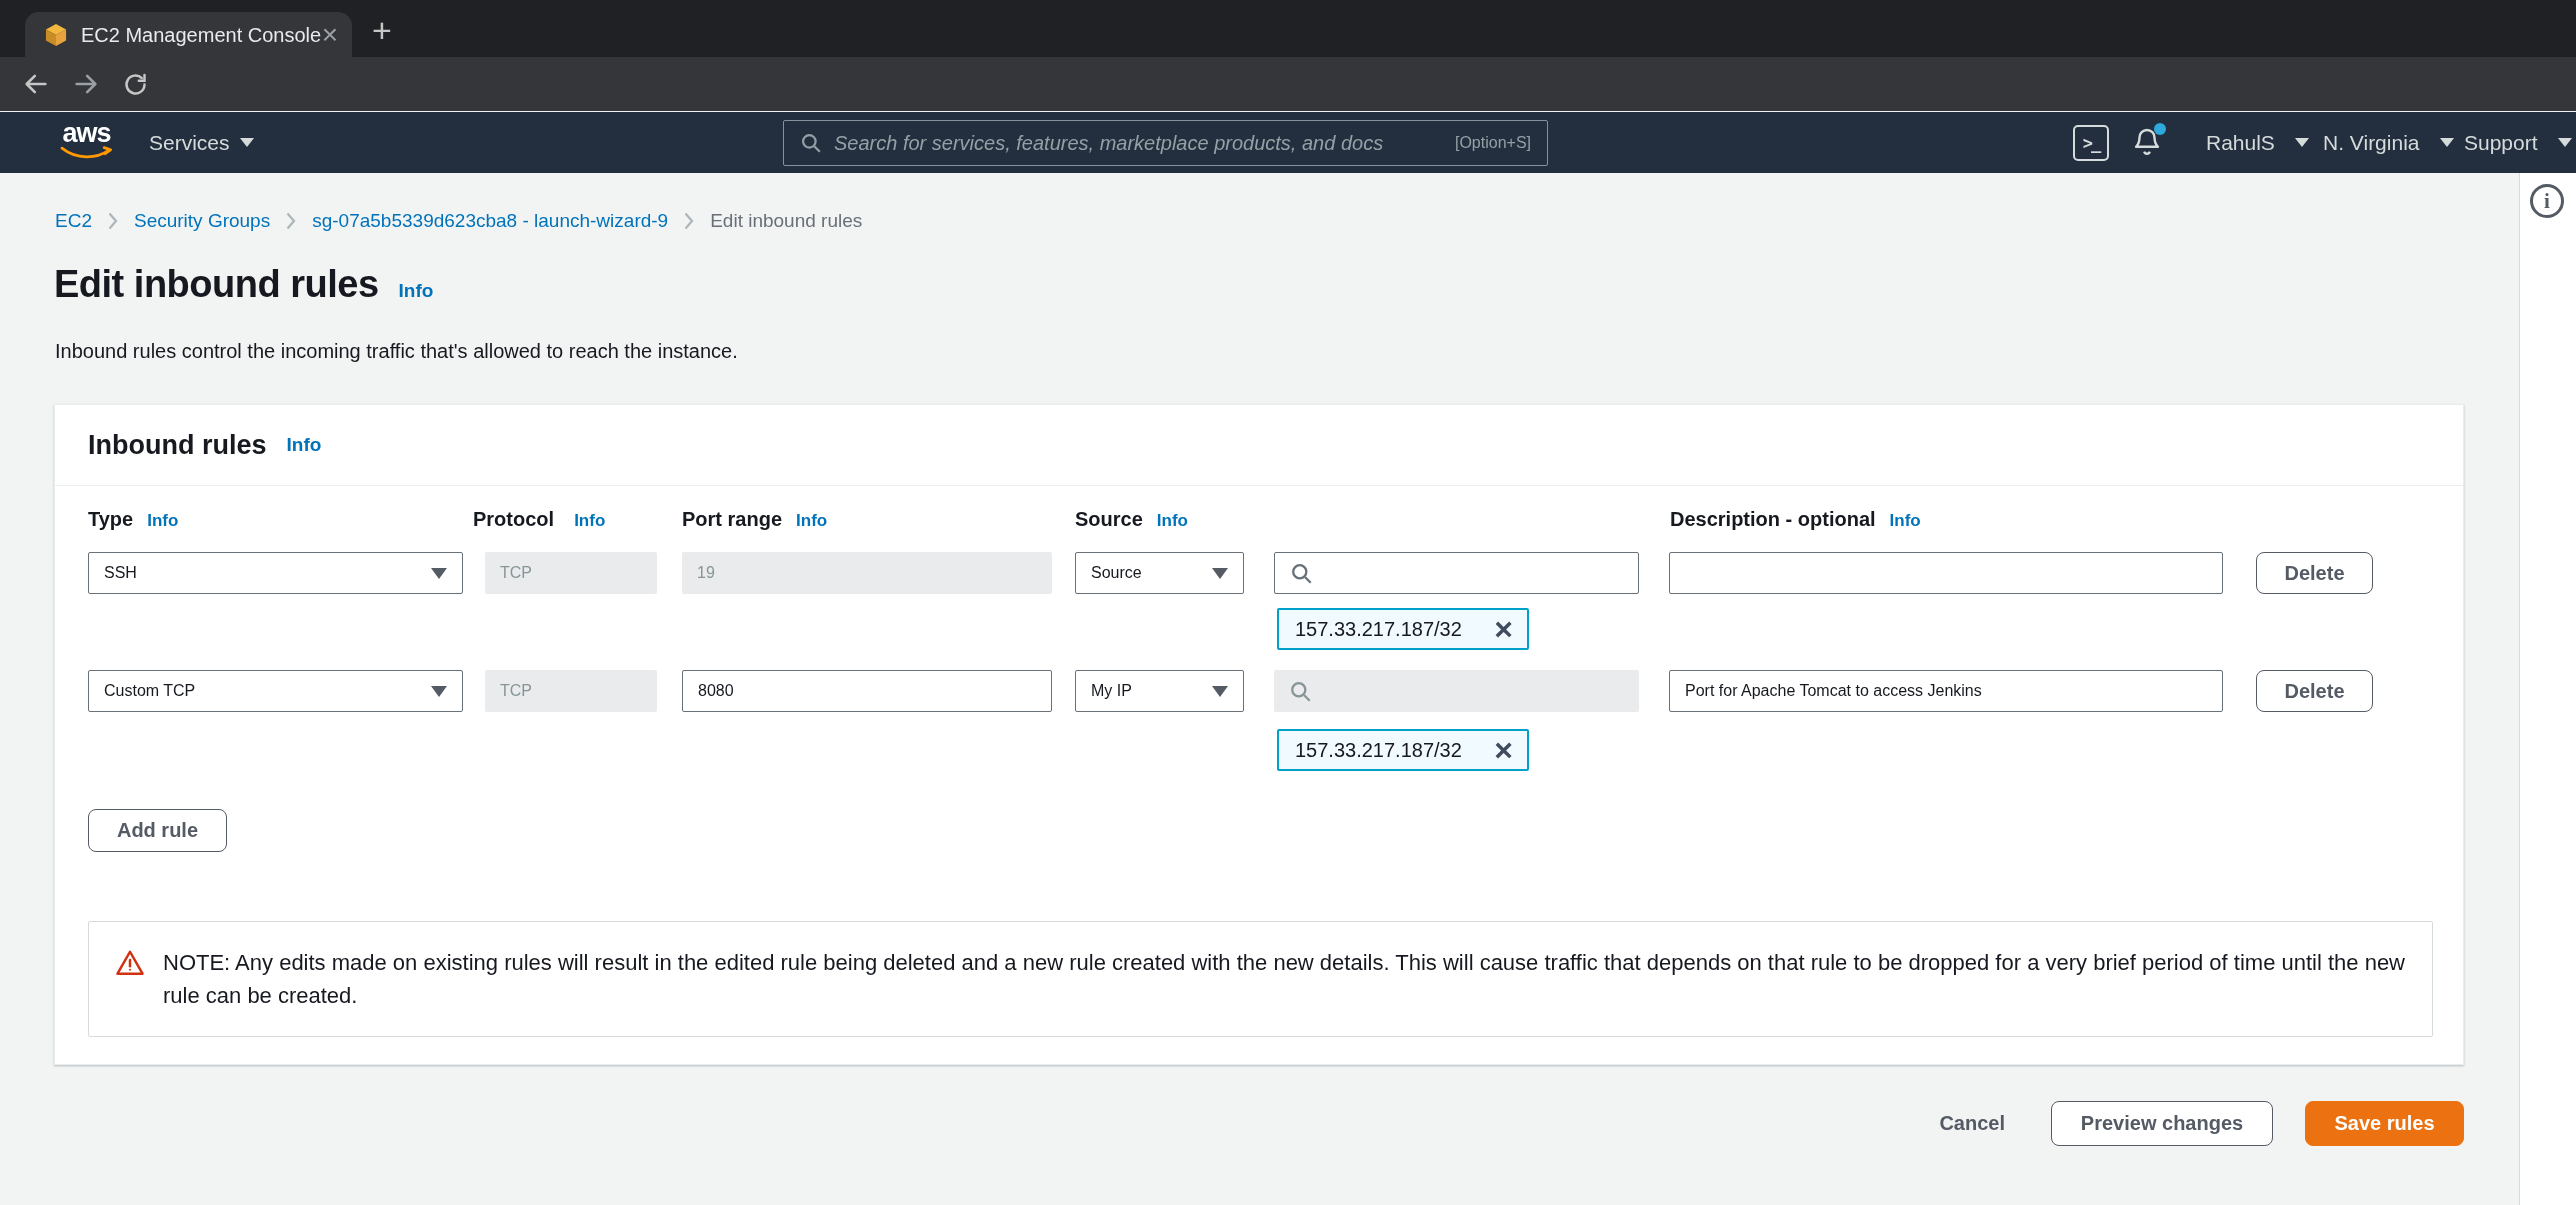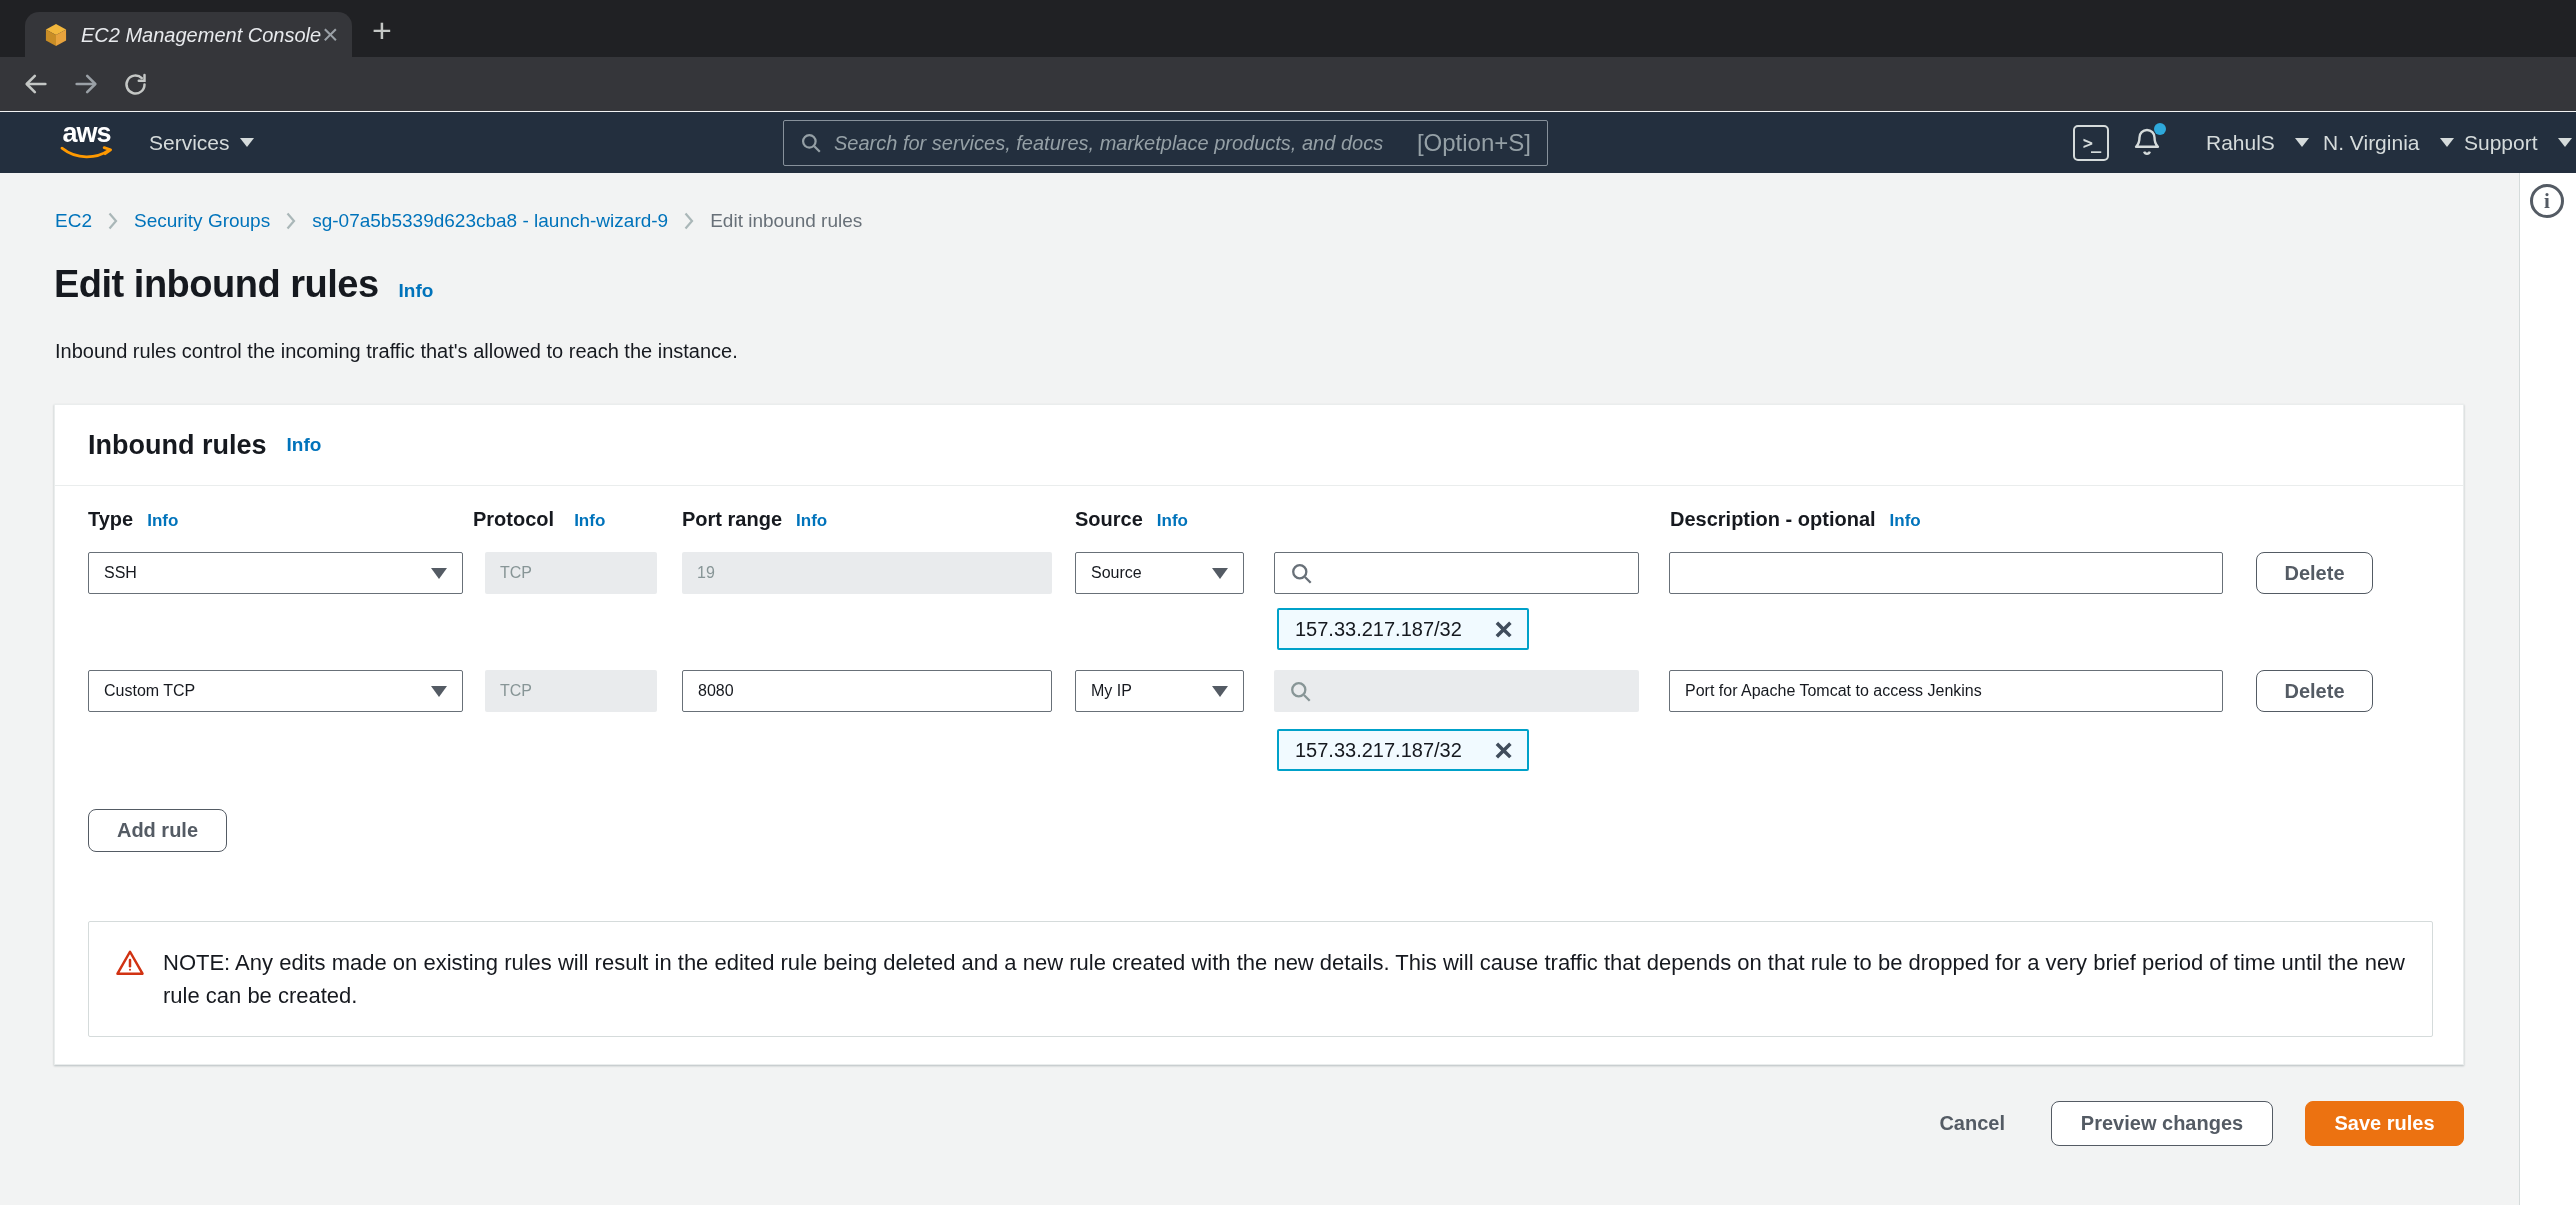--- a/index.html
+++ b/index.html
@@ -3,21 +3,21 @@
 <meta charset="utf-8">
 <style>
   * { margin:0; padding:0; box-sizing:border-box; }
   html,body { width:2576px; height:1206px; overflow:hidden; }
   body { font-family:"Liberation Sans", sans-serif; }
   .screen { position:relative; width:2576px; height:1206px; background:#f2f3f3; }
 
   
   .tabbar { position:absolute; left:0; top:0; width:2576px; height:57px; background:#202124; }
   .tab { position:absolute; left:25px; top:12px; width:327px; height:46px; background:#35363a;
-         border-radius:14px 14px 0 0; display:flex; align-items:center; padding:0 14px 0 20px;font-style:italic; }
+         border-radius:14px 14px 0 0; display:flex; align-items:center; padding:0 14px 0 20px; }
   .tab-title { color:#e8eaed; font-size:20px; flex:1; margin-left:14px; white-space:nowrap; overflow:hidden; }
   .tab-close { color:#9aa0a6; font-size:28px; line-height:28px; cursor:default; }
   .newtab { position:absolute; left:372px; top:10px; color:#c4c7c5; font-size:34px; font-weight:300; line-height:40px; }
 
   .toolbar { position:absolute; left:0; top:57px; width:2576px; height:54px; background:#35363a;
              display:flex; align-items:center; }
   .navbtn { margin-left:22px; display:flex; align-items:center; }
   .urlpill { position:absolute; left:176px; top:65px; width:2041px; height:40px; background:#202124;
              border-radius:20px; display:flex; align-items:center; padding:0 24px; }
   .url { font-size:20px; margin-left:16px; white-space:nowrap; overflow:hidden; }
@@ -39,21 +39,21 @@
   .awslogo { position:absolute; left:57px; top:8px; width:59px; text-align:center; }
   .awslogo .word { color:#ffffff; font-size:27px; font-weight:bold; letter-spacing:-1px; line-height:26px; }
   .services { position:absolute; left:149px; top:0; height:61px; display:flex; align-items:center; gap:10px;
               color:#d5dbdb; font-size:21px; }
   .caret { width:0; height:0; border-left:7px solid transparent; border-right:7px solid transparent;
            border-top:9px solid #d5dbdb; display:inline-block; }
   .navsearch { position:absolute; left:783px; top:8px; width:765px; height:46px; background:#232f3e;
                border:1px solid #87919b; border-radius:2px; display:flex; align-items:center; padding:0 16px;
                color:#95a0a6; }
   .navsearch .ph { font-style:italic; font-size:20px; margin-left:12px; flex:1; white-space:nowrap; overflow:hidden; }
-  .navsearch .sc { font-size:24px; margin-left:12px; white-space:nowrap; }
+  .navsearch .sc { font-size:16px; margin-left:12px; white-space:nowrap; }
   .cloudshell { width:36px; height:36px; border:2.5px solid #d5dbdb; border-radius:5px; color:#d5dbdb;
                 display:flex; align-items:center; justify-content:center;
                 font-family:"DejaVu Sans Mono", monospace; font-size:17px; font-weight:bold; letter-spacing:-2px;
                 position:absolute; left:2073px; top:13px; }
   .bell { position:absolute; left:2130px; top:13px; width:36px; height:36px; }
   .bell .dot { position:absolute; right:0px; top:-2px; width:12px; height:12px; border-radius:50%; background:#2ea9db; }
   .navitem { position:absolute; top:0; height:61px; display:flex; align-items:center; gap:20px;
              color:#d5dbdb; font-size:21px; white-space:nowrap;margin-left:28px; }
 
   

